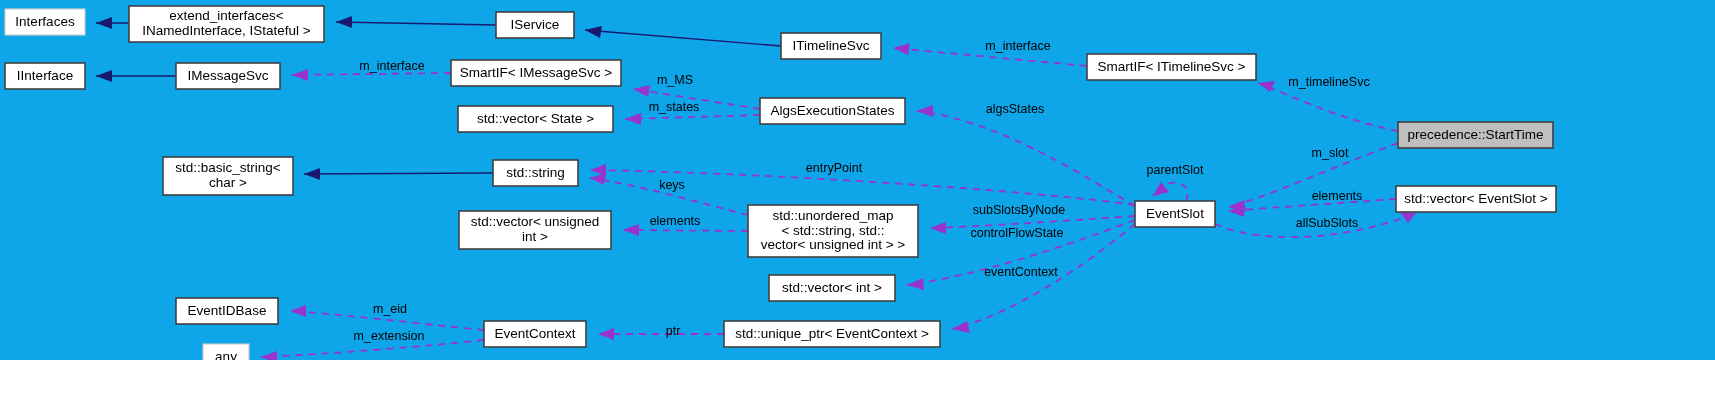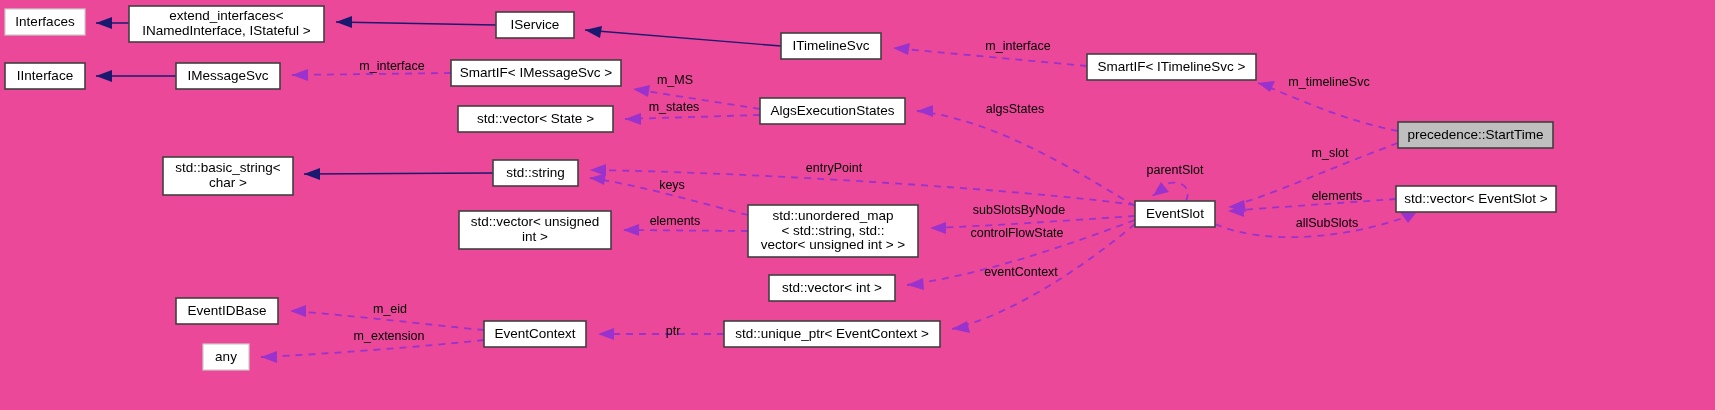--- a/index.html
+++ b/index.html
@@ -1,17 +1,17 @@
 <!DOCTYPE html>
 <html><head>
 <meta charset="utf-8">
 <style>
   html,body{margin:0;padding:0;background:#ffffff;}
   body{font-family:"Liberation Sans", sans-serif;}
-  #diagram-root{position:relative;width:1715px;height:410px;background:#ec4899;overflow:hidden;}
+  #diagram-root{position:relative;width:1715px;height:360px;background:#0ea5e9;overflow:hidden;}
   svg#graph{position:absolute;left:0;top:0;width:1715px;height:410px;}
   .node-rect{fill:#ffffff;}
   .node-rect.plain{stroke:#cccccc;stroke-width:1.2px;}
   .node-rect.normal{stroke:#404040;stroke-width:1.6px;}
   .node-rect.highlight{fill:#bfbfbf;stroke:#404040;stroke-width:1.6px;}
   .node-label{font-family:"Liberation Sans", sans-serif;font-size:13.5px;fill:#000000;text-anchor:middle;dominant-baseline:middle;}
   .edge-inherit{stroke:#191970;stroke-width:1.4px;fill:none;}
   .edge-usage{stroke:#9a32cd;stroke-width:1.8px;fill:none;stroke-dasharray:7,6;}
   .arrow-inherit{fill:#191970;}
   .arrow-usage{fill:#9a32cd;}

